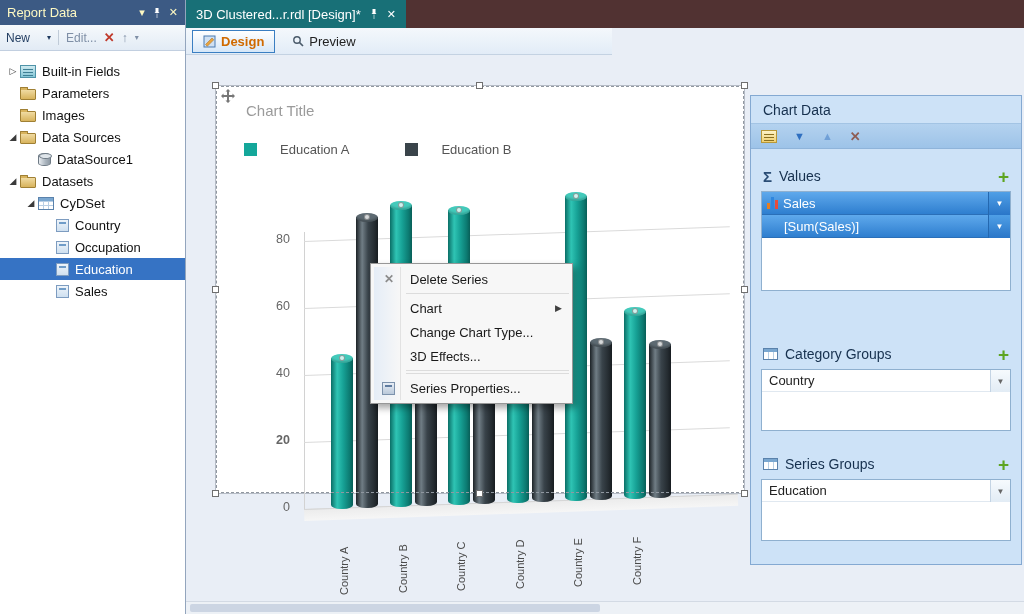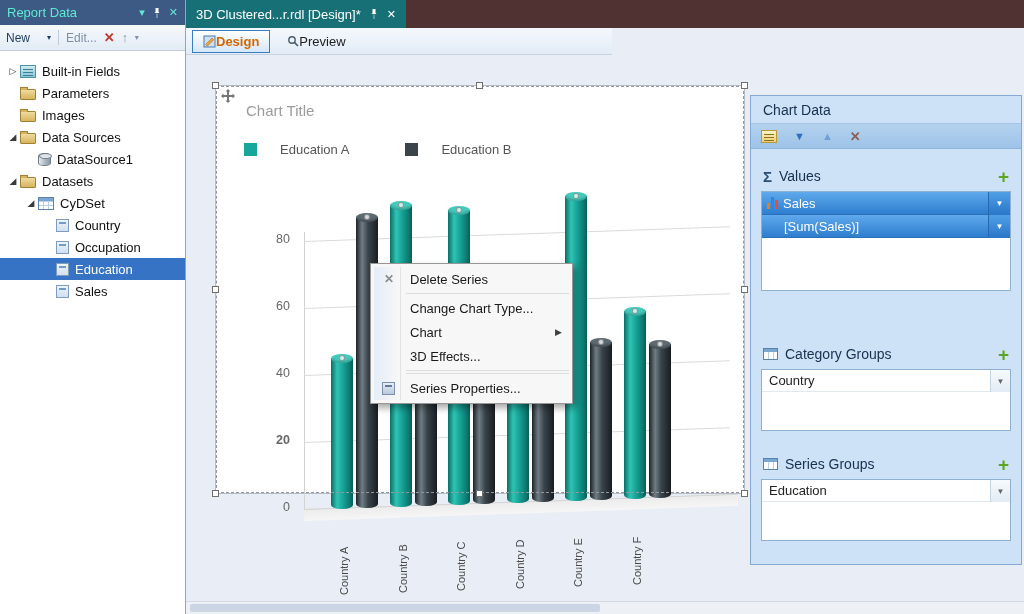--- a/index.html
+++ b/index.html
@@ -2,21 +2,21 @@
 <html><head>
 <meta charset="utf-8">
 <style>
   *{box-sizing:border-box;margin:0;padding:0;}
   html,body{background:#cfd6e2;}
   .root{position:relative;width:1024px;height:614px;overflow:hidden;
         font-family:"Liberation Sans", sans-serif;background:#e9eef6;}
 
   
   .left-panel{position:absolute;left:0;top:0;width:186px;height:614px;background:#fff;border-right:1px solid #93a5bd;}
-  .lp-header{height:25px;background:#3c5a84;color:#5eead4;display:flex;align-items:center;padding:0 7px;font-size:13px;}
+  .lp-header{height:25px;background:#3c5a84;color:#fef9c3;display:flex;align-items:center;padding:0 7px;font-size:13px;}
   .lp-title{flex:1;white-space:nowrap;}
   .hic{margin-left:7px;font-size:11px;line-height:1;display:inline-flex;align-items:center;}
   .lp-toolbar{height:26px;display:flex;align-items:center;background:linear-gradient(#f6f9fc,#e2ebf5);
               border-bottom:1px solid #c2cfe0;padding:0 6px;font-size:12px;color:#1f3a5f;gap:7px;}
   .tbt{display:inline-flex;align-items:center;gap:17px;white-space:nowrap;}
   .caret{font-size:8px;}
   .tb-sep{width:1px;height:15px;background:#c0cbd8;}
   .redx{color:#c0392b;font-weight:bold;font-size:13px;}
   .dim{color:#7f8fa6;}
   .tree{padding-top:9px;font-size:13px;color:#101010;}
@@ -34,21 +34,21 @@
   .ticon.database::before{content:"";position:absolute;top:-1px;left:0;width:100%;height:4px;border-radius:50%;background:#dfe5ea;border:1px solid #6e7a85;}
   .ticon.table{background:#fff;border:1px solid #5a82ac;background-image:linear-gradient(#7aa7d0 0 3px,transparent 3px),repeating-linear-gradient(90deg,transparent 0 4px,#b9cfe4 4px 5px),repeating-linear-gradient(0deg,transparent 0 3px,#b9cfe4 3px 4px);}
   .ticon.field{width:13px;height:13px;background:linear-gradient(#eef4fa,#cfe0f0);border:1px solid #7d9cc0;}
   .ticon.field::before{content:"";position:absolute;left:2px;top:2px;right:2px;height:2px;background:#6f9cc8;}
 
   
   .tab-strip{position:absolute;left:186px;top:0;right:0;height:28px;background:#513232;display:flex;}
   .doc-tab{height:28px;background:#187077;color:#fff;display:inline-flex;align-items:center;padding:0 10px;font-size:13px;gap:8px;white-space:nowrap;}
   .tabic{display:inline-flex;align-items:center;font-size:11px;}
   .view-bar{position:absolute;left:186px;top:28px;width:426px;height:27px;background:linear-gradient(#f4f8fc,#e2ecf7);border-bottom:1px solid #c4d2e2;display:flex;align-items:center;}
-  .vbtn{display:inline-flex;align-items:center;height:23px;margin-left:6px;padding:0 10px;font-size:13px;color:#222;border:1px solid transparent;}
+  .vbtn{display:inline-flex;align-items:center;gap:5px;height:23px;margin-left:6px;padding:0 10px;font-size:13px;color:#222;border:1px solid transparent;}
   .vbtn.active{border:1px solid #3a7ec2;background:linear-gradient(#ffffff,#d6e7f8);color:#d06a00;font-weight:bold;}
   .vicon{display:inline-flex;align-items:center;}
   .wm{position:absolute;left:612px;top:28px;width:412px;height:27px;background:#5d3636;color:#fff;display:flex;align-items:center;justify-content:center;font-size:14px;letter-spacing:.3px;padding-right:70px;}
 
   
   .surface{position:absolute;left:186px;top:55px;right:0;bottom:0;background:#e9eef6;}
   .page{position:absolute;left:29px;top:30px;width:530px;height:409px;background:#fff;border:1px solid #b6bcc6;}
   .sel-outline{position:absolute;inset:0;border:1px dashed #9097a0;pointer-events:none;z-index:5;}
   .handle{position:absolute;width:7px;height:7px;background:#fff;border:1px solid #6f6f6f;z-index:6;}
   .h-tl{left:-4px;top:-4px}.h-t{left:50%;margin-left:-4px;top:-4px}.h-tr{right:-4px;top:-4px}
@@ -305,25 +305,25 @@
 
   <div class="menu">
     <div class="menu-gutter"></div>
     <div class="menu-items">
         <div class="mi">
           <span class="mico">✕</span>
           <span>Delete Series</span>
         </div>
         <div class="msep"></div>
         <div class="mi">
-          <span>Change Chart Type...</span>
-        </div>
-        <div class="mi">
           <span>Chart</span>
           <span class="subarrow">▶</span>
+        </div>
+        <div class="mi">
+          <span>Change Chart Type...</span>
         </div>
         <div class="mi">
           <span>3D Effects...</span>
         </div>
         <div class="msep"></div>
         <div class="msep"></div>
         <div class="mi">
           <span class="props-ic"></span>
           <span>Series Properties...</span>
         </div>

